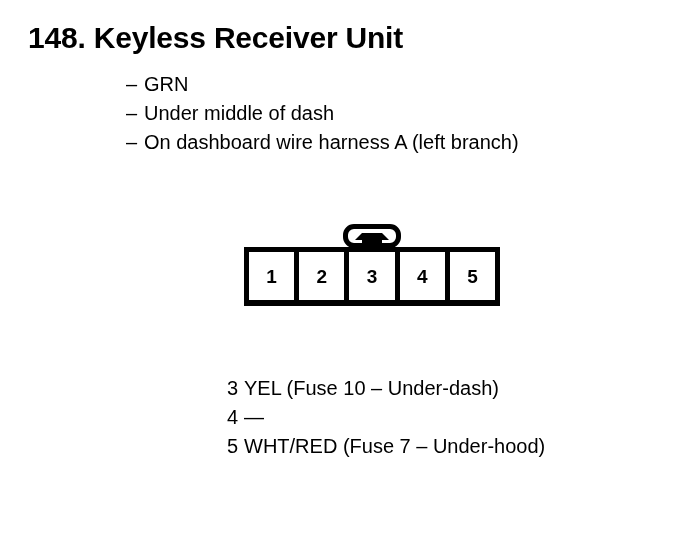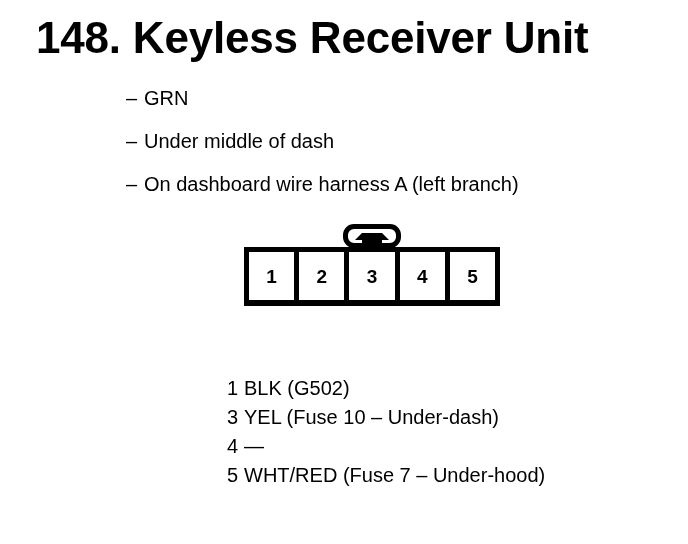--- a/index.html
+++ b/index.html
@@ -13,41 +13,40 @@
     position: relative;
     overflow: hidden;
     font-family: "Liberation Sans", sans-serif;
     color: #000000;
     -webkit-font-smoothing: none;
   }
 
   
   #page-title {
     position: absolute;
-    left: 36px;
+    left: 28px;
     top: 16px;
-    font-size: 44px;
+    font-size: 30px;
     font-weight: bold;
     letter-spacing: -0.2px;
     line-height: 44px;
     white-space: nowrap;
   }
 
   
   #spec-list {
     position: absolute;
     left: 126px;
     top: 70px;
     font-size: 20px;
     line-height: 29px;
     white-space: nowrap;
   }
   .spec-line {
     display: block;
-    margin-top: 14px;
   }
   .spec-dash {
     display: inline-block;
     width: 18px;
   }
 
   
   #connector-diagram {
     position: absolute;
     left: 244px;
@@ -193,23 +192,20 @@
     </div>
     <div class="cavity">
       <span>5</span>
     </div>
   </div>
 
 </div>
 
 <div id="pin-legend">
   <span class="legend-row">
-    <span class="legend-num">1</span><span class="legend-desc">BLK (G502)</span>
-  </span>
-  <span class="legend-row">
     <span class="legend-num">3</span><span class="legend-desc">YEL (Fuse 10 – Under-dash)</span>
   </span>
   <span class="legend-row">
     <span class="legend-num">4</span><span class="legend-desc">—</span>
   </span>
   <span class="legend-row">
     <span class="legend-num">5</span><span class="legend-desc">WHT/RED (Fuse 7 – Under-hood)</span>
   </span>
 </div>
 

